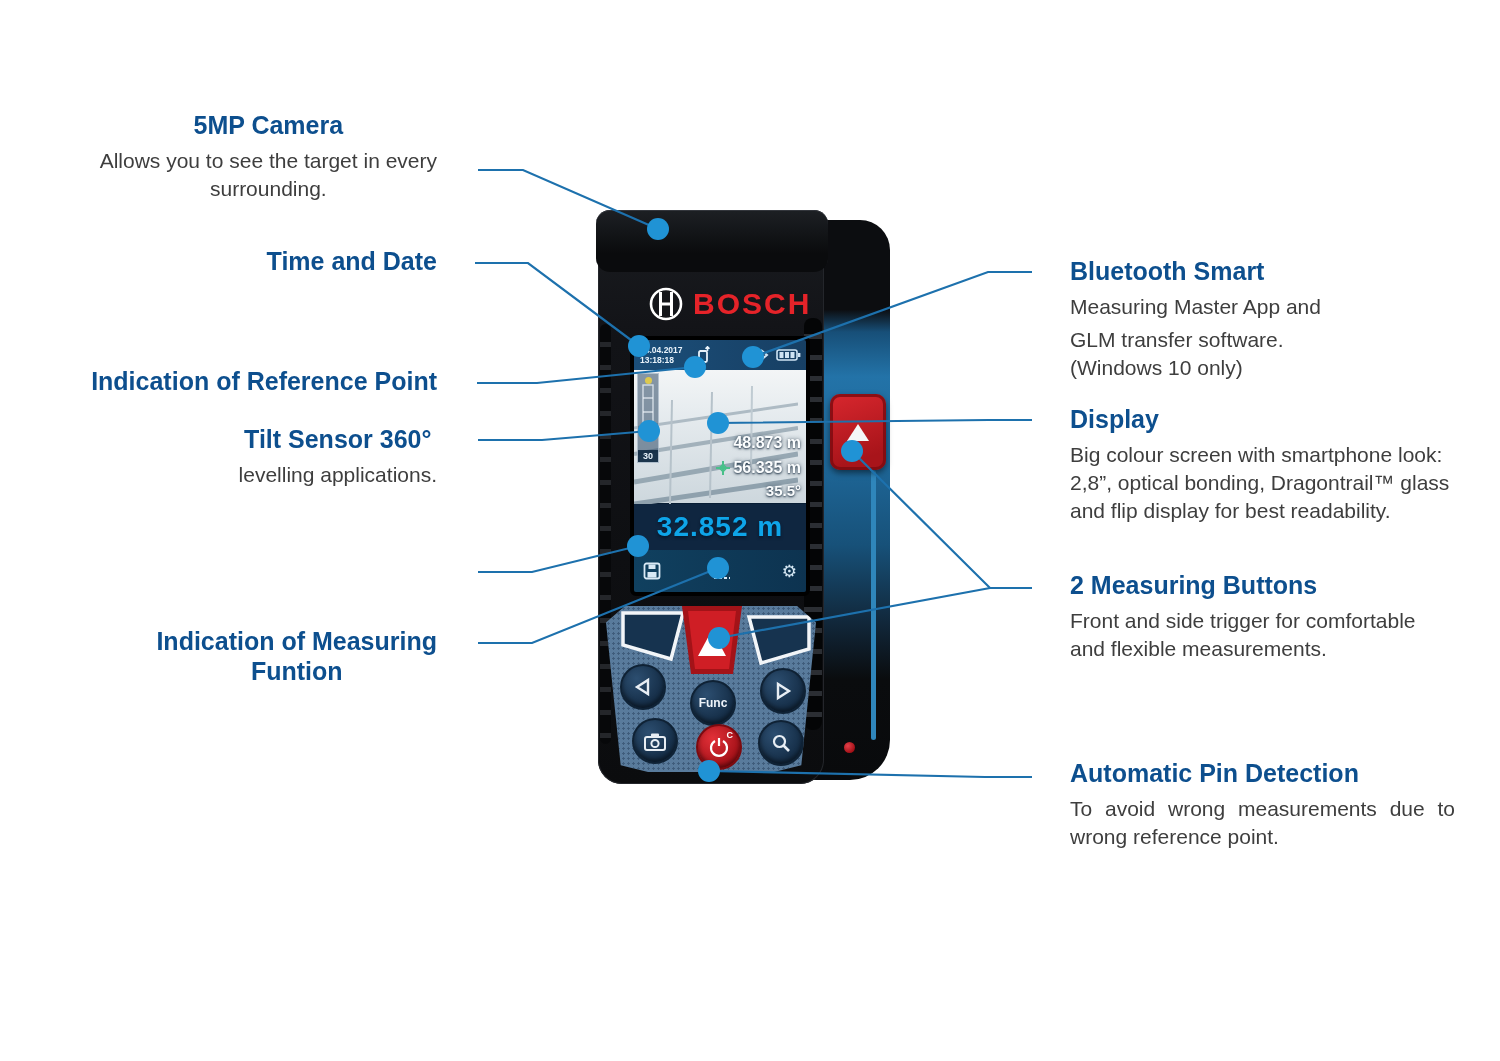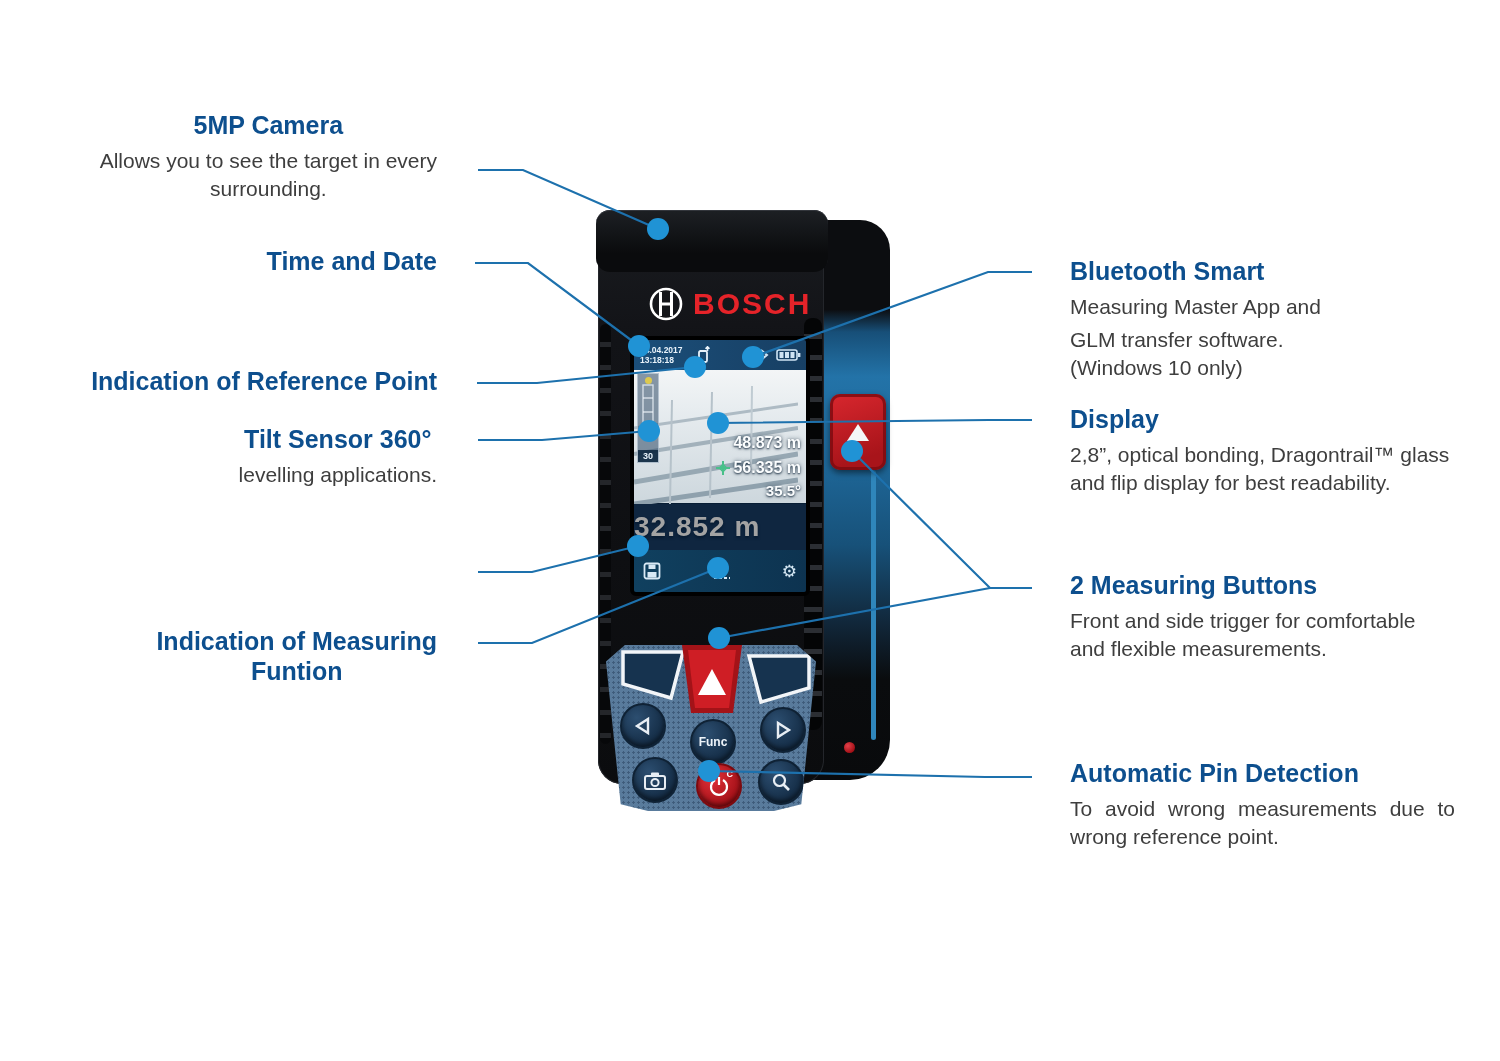--- a/index.html
+++ b/index.html
@@ -61,30 +61,30 @@
   .sbar-icons{display:flex;align-items:center;gap:7px;margin-left:auto;padding-right:5px;}
   .cam{flex:1;position:relative;background:linear-gradient(180deg,#f3f5f6 0%,#e8edf0 28%,#cdd7dd 100%);}
   .zoomcol{position:absolute;left:3px;top:3px;width:20px;height:88px;background:rgba(25,55,85,.5);
     border:1px solid rgba(230,240,250,.5);display:flex;flex-direction:column;align-items:center;}
   .sun{width:7px;height:7px;border-radius:50%;background:#ddc94e;margin-top:3px;}
   .zoomchip{margin-top:auto;width:100%;background:rgba(12,38,62,.85);color:#e9f3fb;font-size:9px;font-weight:bold;text-align:center;padding:1px 0;}
   .readings{position:absolute;right:5px;bottom:2px;text-align:right;color:#fbfdfe;font-weight:bold;
     text-shadow:0 1px 2px rgba(15,35,55,.85),0 0 4px rgba(15,35,55,.6);}
   .r1,.r2{font-size:16px;line-height:25px;}
   .r3{font-size:15px;line-height:21px;}
-  .mainband{height:46px;flex:none;background:rgba(16,44,74,.85);display:flex;align-items:center;
-    color:#a3a3a3;font-size:28px;font-weight:bold;letter-spacing:1px;text-shadow:0 2px 3px rgba(0,20,40,.7);
+  .mainband{height:46px;flex:none;background:rgba(16,44,74,.85);display:flex;align-items:center;justify-content:center;
+    color:#0ea5e9;font-size:28px;font-weight:bold;letter-spacing:1px;text-shadow:0 2px 3px rgba(0,20,40,.7);
     border-top:1px solid rgba(8,30,52,.9);}
   .bbar{height:42px;flex:none;background:linear-gradient(90deg,#10405f,#0d3350);display:flex;align-items:center;
     justify-content:space-between;padding:0 9px;color:#d6e8f4;}
   .gear-glyph{font-size:17px;line-height:17px;}
 
   .keypad{position:absolute;left:8px;top:392px;width:210px;height:166px;z-index:4;
     background-color:#597b9c;background-image:radial-gradient(rgba(15,35,60,.35) 1px,transparent 1.4px);background-size:5px 5px;
-    clip-path:polygon(9% 0,91% 0,100% 10%,93% 96%,80% 100%,20% 100%,7% 96%,0 10%);margin-top:39px;}
+    clip-path:polygon(9% 0,91% 0,100% 10%,93% 96%,80% 100%,20% 100%,7% 96%,0 10%);}
   .rbtn{position:absolute;width:42px;height:42px;border-radius:50%;
     background:radial-gradient(circle at 35% 30%,#2c4e70,#142c45 72%);border:2px solid #0f2235;
     box-shadow:inset 0 -3px 4px rgba(0,0,0,.45);display:flex;align-items:center;justify-content:center;}
   .btn-func{left:84px;top:74px;color:#eef4fa;font-size:12px;font-weight:bold;}
   .btn-arrow-left{left:14px;top:58px;}
   .btn-arrow-right{left:154px;top:62px;}
   .btn-camera{left:26px;top:112px;}
   .btn-zoom{left:152px;top:114px;}
   .btn-power{left:90px;top:118px;background:radial-gradient(circle at 35% 30%,#e23038,#a00f16 75%);border-color:#7c0a0f;position:absolute;}
   .btn-power .c-label{position:absolute;right:7px;top:4px;color:#fff;font-size:9px;font-weight:bold;}
@@ -140,20 +140,21 @@
     <div class="desc">
       <div class="dline">Measuring Master App and</div>
       <div class="dline">GLM transfer software.</div>
       <div class="dline">(Windows 10 only)</div>
     </div>
   </div>
 
   <div class="callout right" id="co-display">
     <h2>Display</h2>
     <div class="desc">
+      <div class="dline">Big colour screen with smartphone look:</div>
       <div class="dline">2,8”, optical bonding, Dragontrail™ glass</div>
       <div class="dline">and flip display for best readability.</div>
     </div>
   </div>
 
   <div class="callout right" id="co-buttons">
     <h2>2 Measuring Buttons</h2>
     <div class="desc">
       <div class="dline">Front and side trigger for comfortable</div>
       <div class="dline">and flexible measurements.</div>

